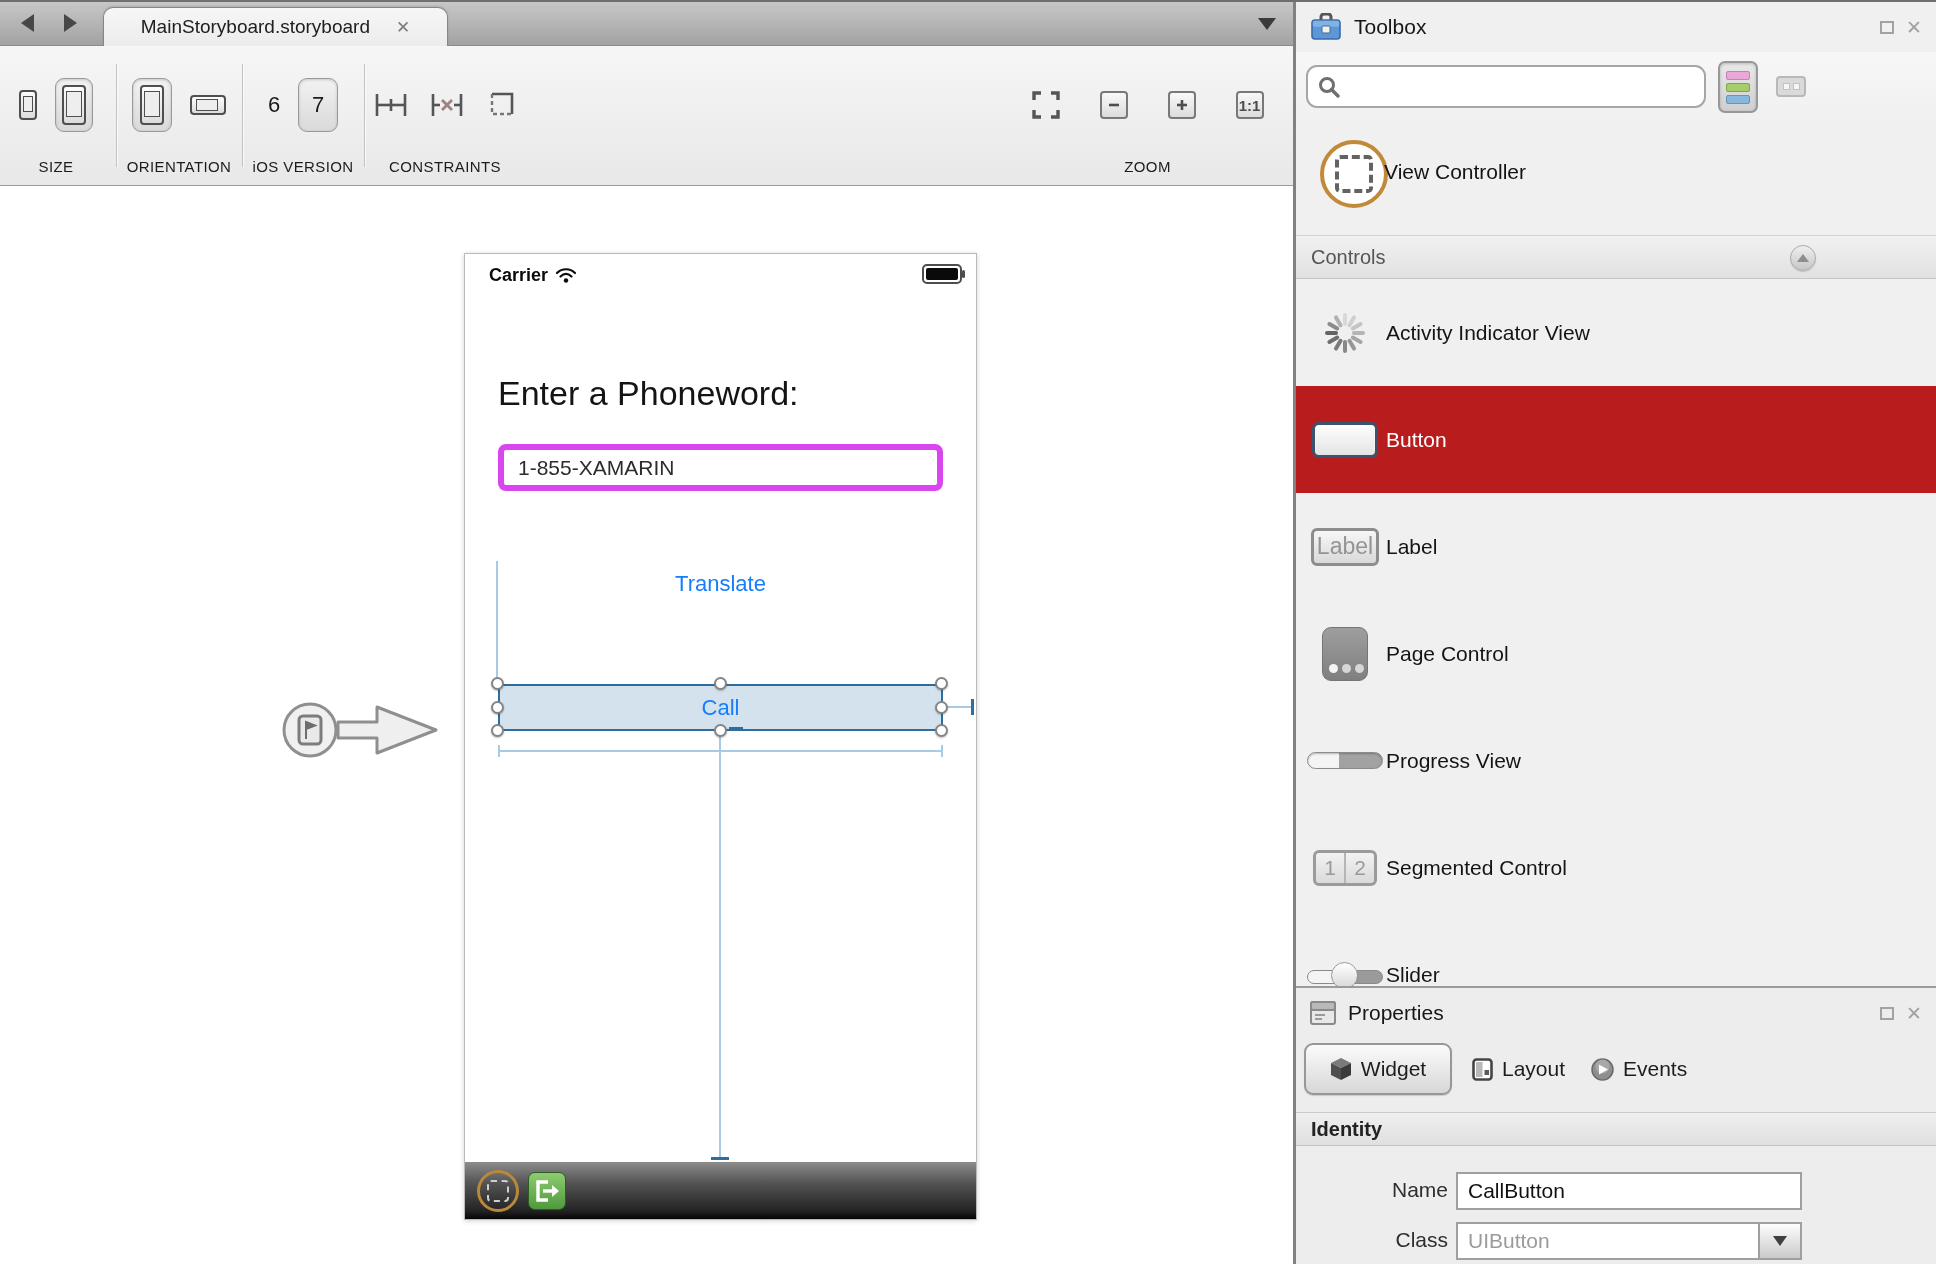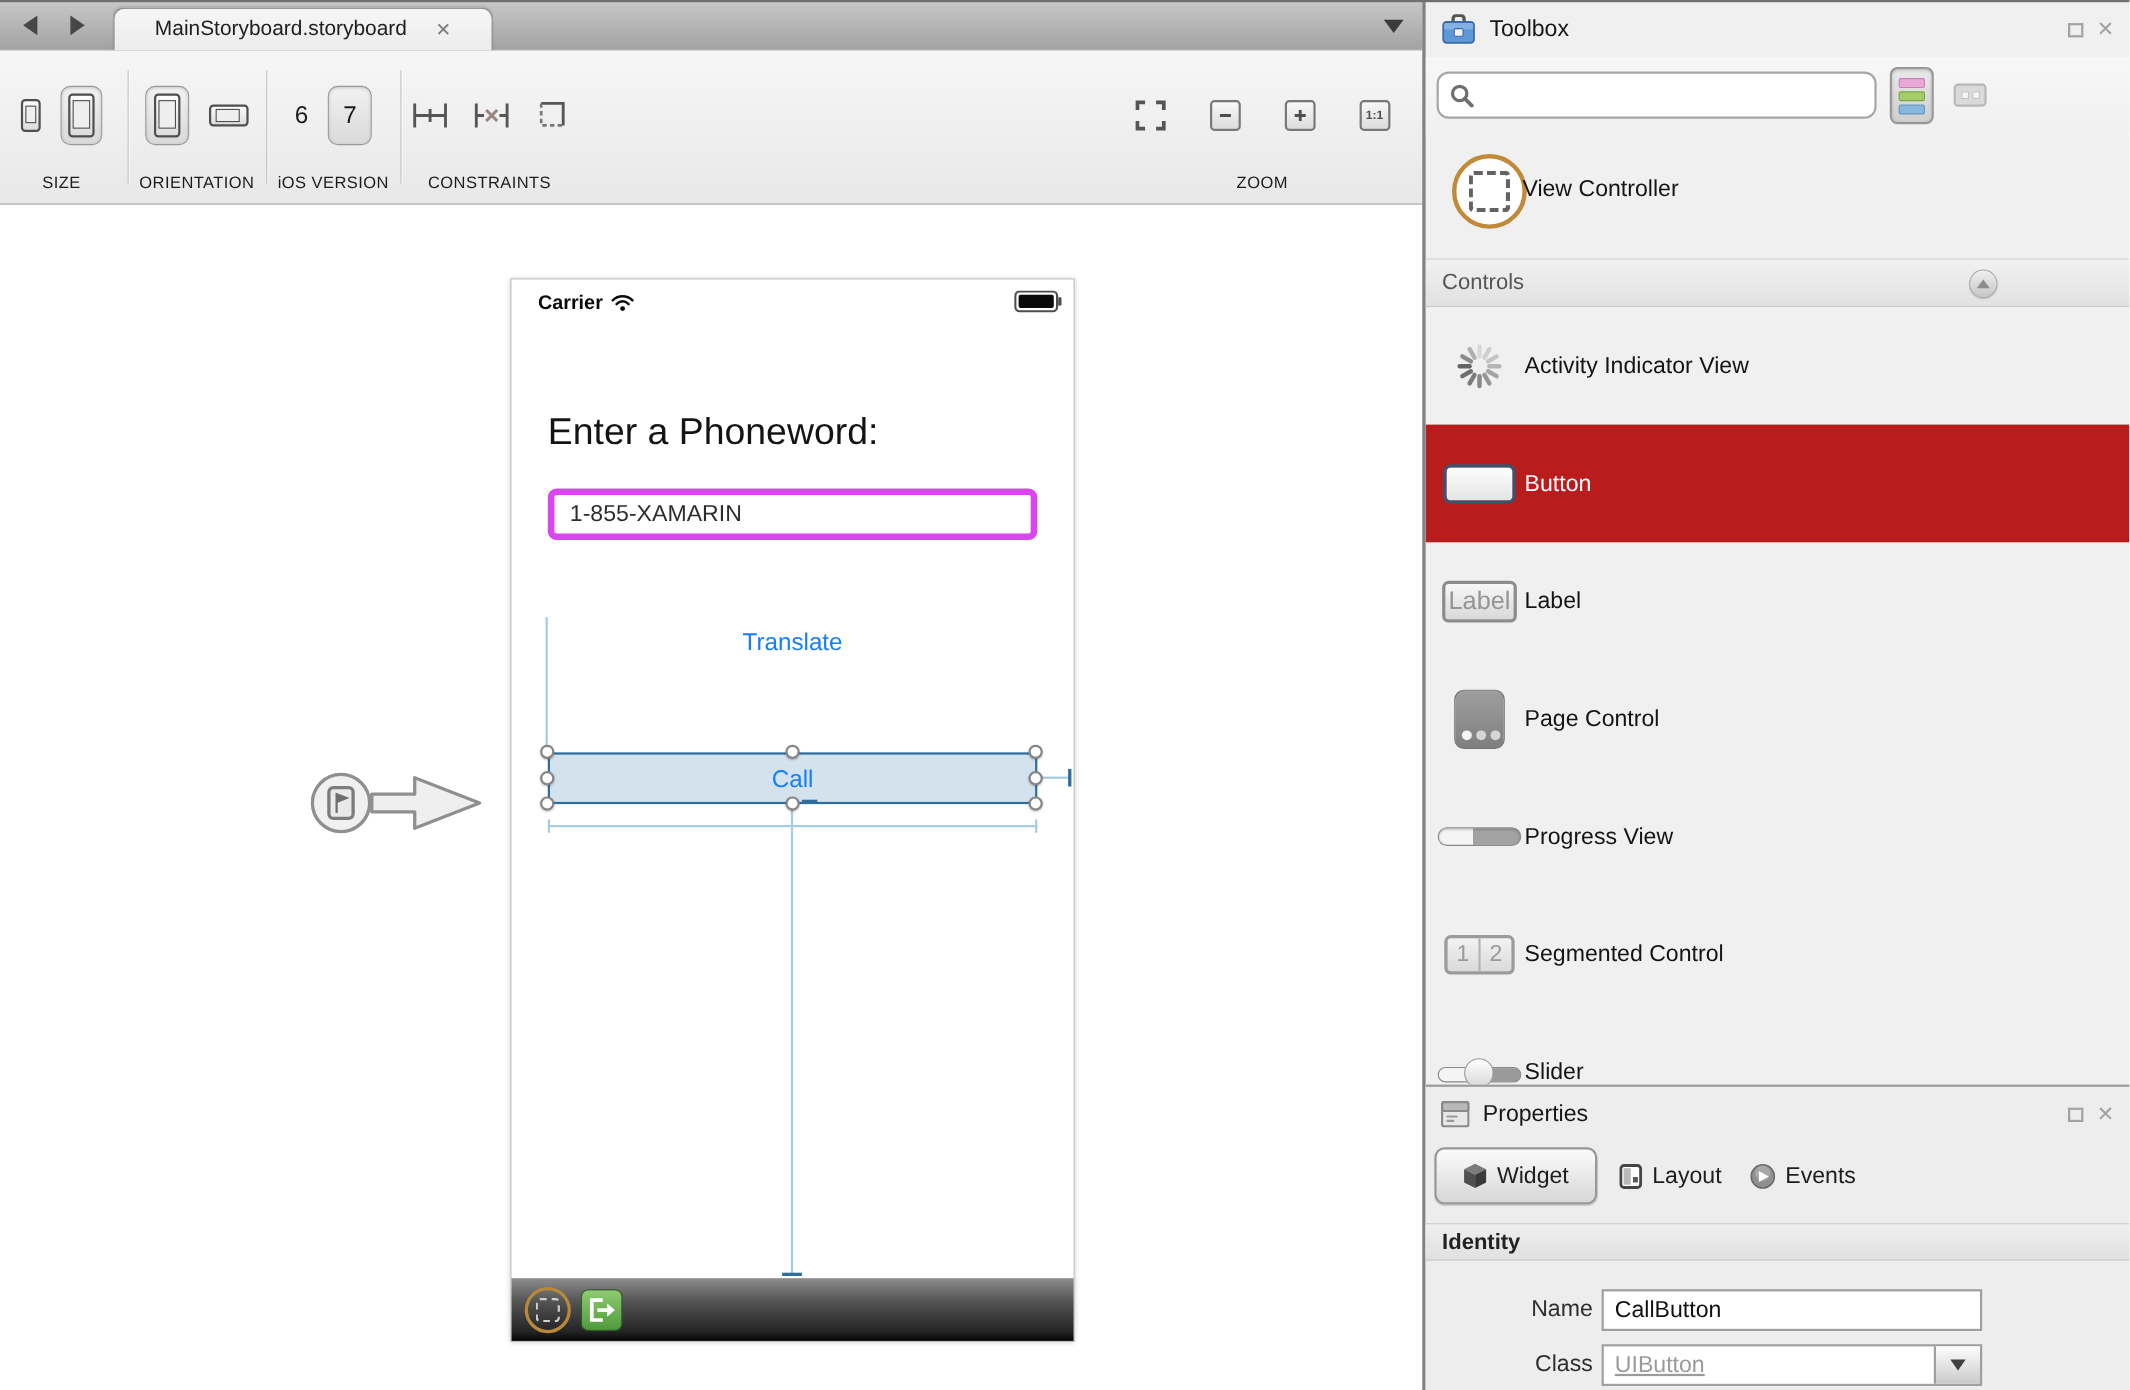--- a/index.html
+++ b/index.html
@@ -160,21 +160,21 @@
   .tab-layout { left:176px; } .tab-events { left:295px; }
   .identity-bar { height:34px; margin-top:12px; background:linear-gradient(#efefef,#e0e0e0);
     border-top:1px solid #c9c9c9; border-bottom:1px solid #c3c3c3; display:flex; align-items:center;
     padding:0 15px; font-size:20px; font-weight:bold; color:#222; }
   .formrow { position:absolute; left:0; width:100%; height:38px; }
   .row-name { top:184px; } .row-class { top:234px; }
   .formrow .flabel { position:absolute; left:0; top:6px; width:152px; text-align:right; font-size:21px; color:#2e2e2e; }
   .finput { position:absolute; left:160px; top:0; width:346px; height:38px; border:2px solid #9f9f9f; background:#fff;
     font-size:21px; color:#111; padding-left:10px; outline:none; font-family:"Liberation Sans","DejaVu Sans",sans-serif; }
   .combo { position:absolute; left:160px; top:0; width:346px; height:38px; border:2px solid #9f9f9f; background:#fff; display:flex; align-items:center; cursor:pointer; }
-  .combo .cval { flex:1; padding-left:10px; font-size:21px; color:#9b9b9b;text-decoration:underline; }
+  .combo .cval { flex:1; padding-left:10px; font-size:21px; color:#9b9b9b; }
   .combo .cbtn { width:42px; height:100%; border-left:2px solid #9f9f9f; background:linear-gradient(#fdfdfd,#cacaca);
     display:flex; align-items:center; justify-content:center; }
   .combo .cbtn .tri { width:0; height:0; border-left:7px solid transparent; border-right:7px solid transparent; border-top:10px solid #3f3f3f; }
 </style>
 </head>
 <body>
 
 <div class="topline"></div>
 
 <div class="editor">
@@ -288,21 +288,21 @@
             </svg>
         </span>
         <span class="sqbtn">
           <svg width="14" height="14" viewBox="0 0 14 14">
               <g stroke="#4d4d4d" stroke-width="2.6">
                 <line x1="2" y1="7" x2="12" y2="7"></line>
                 <line x1="7" y1="2" x2="7" y2="12"></line>
               </g>
             </svg>
         </span>
-        <span class="sqbtn" style="font-size:11px;">1:1</span>
+        <span class="sqbtn" style="font-size:15px;">1:1</span>
       </div>
       <div class="tgroup-label">ZOOM</div>
     </div>
   </div>
 
   <div class="canvas">
 
     <div class="initial-arrow">
       <svg width="162" height="72" viewBox="0 0 162 72">
         <path d="M58 28 L97 28 L97 13 L156 36 L97 59 L97 44 L58 44 Z" fill="#efefef" stroke="#8f8f8f" stroke-width="3" stroke-linejoin="round"></path>

